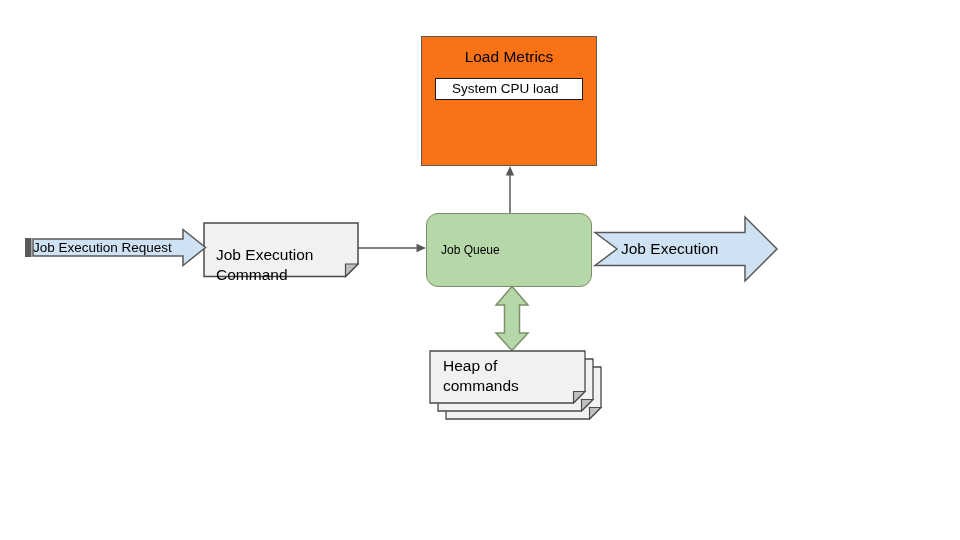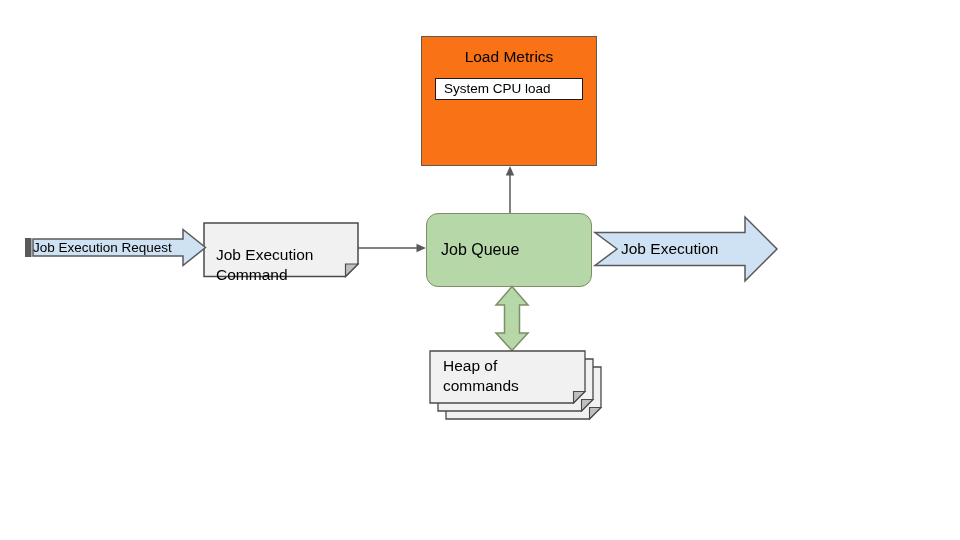--- a/index.html
+++ b/index.html
@@ -16,33 +16,33 @@
   .load-metrics{
     left:421px;top:36px;width:176px;height:130px;
     background:#f97316;border:1.5px solid #5E5B52;box-sizing:border-box;
   }
   .load-metrics .title{
     text-align:center;font-size:15.5px;padding-top:11px;height:31px;box-sizing:border-box;
   }
   .metric-box{
     position:absolute;left:13px;width:148px;height:22px;
     background:#ffffff;border:1px solid #1a1a1a;box-sizing:border-box;
-    font-size:13.5px;line-height:20px;padding-left:8px;
+    font-size:13.5px;line-height:20px;padding-left:16px;
     white-space:nowrap;overflow:hidden;
   }
   .metric-0{top:41px;}
   .metric-1{top:69px;}
   .metric-2{top:97px;}
 
   
   .job-queue{
     left:426px;top:213px;width:166px;height:74px;
     background:#B6D7A8;border:1.5px solid #7D8F68;border-radius:12px;
     box-sizing:border-box;display:flex;align-items:center;
-    font-size:16px;padding-left:14px;
+    font-size:12px;padding-left:14px;
   }
 
   
   .label{position:absolute;font-size:15.5px;line-height:19.5px;}
   .request-label{
     left:33px;top:239px;width:150px;height:17px;
     text-align:left;font-size:13.5px;line-height:17px;white-space:nowrap;
   }
   .command-label{left:216px;top:228px;width:125px;margin-top:17px;}
   .execution-label{left:621px;top:240px;width:130px;height:18px;line-height:18px;white-space:nowrap;}

